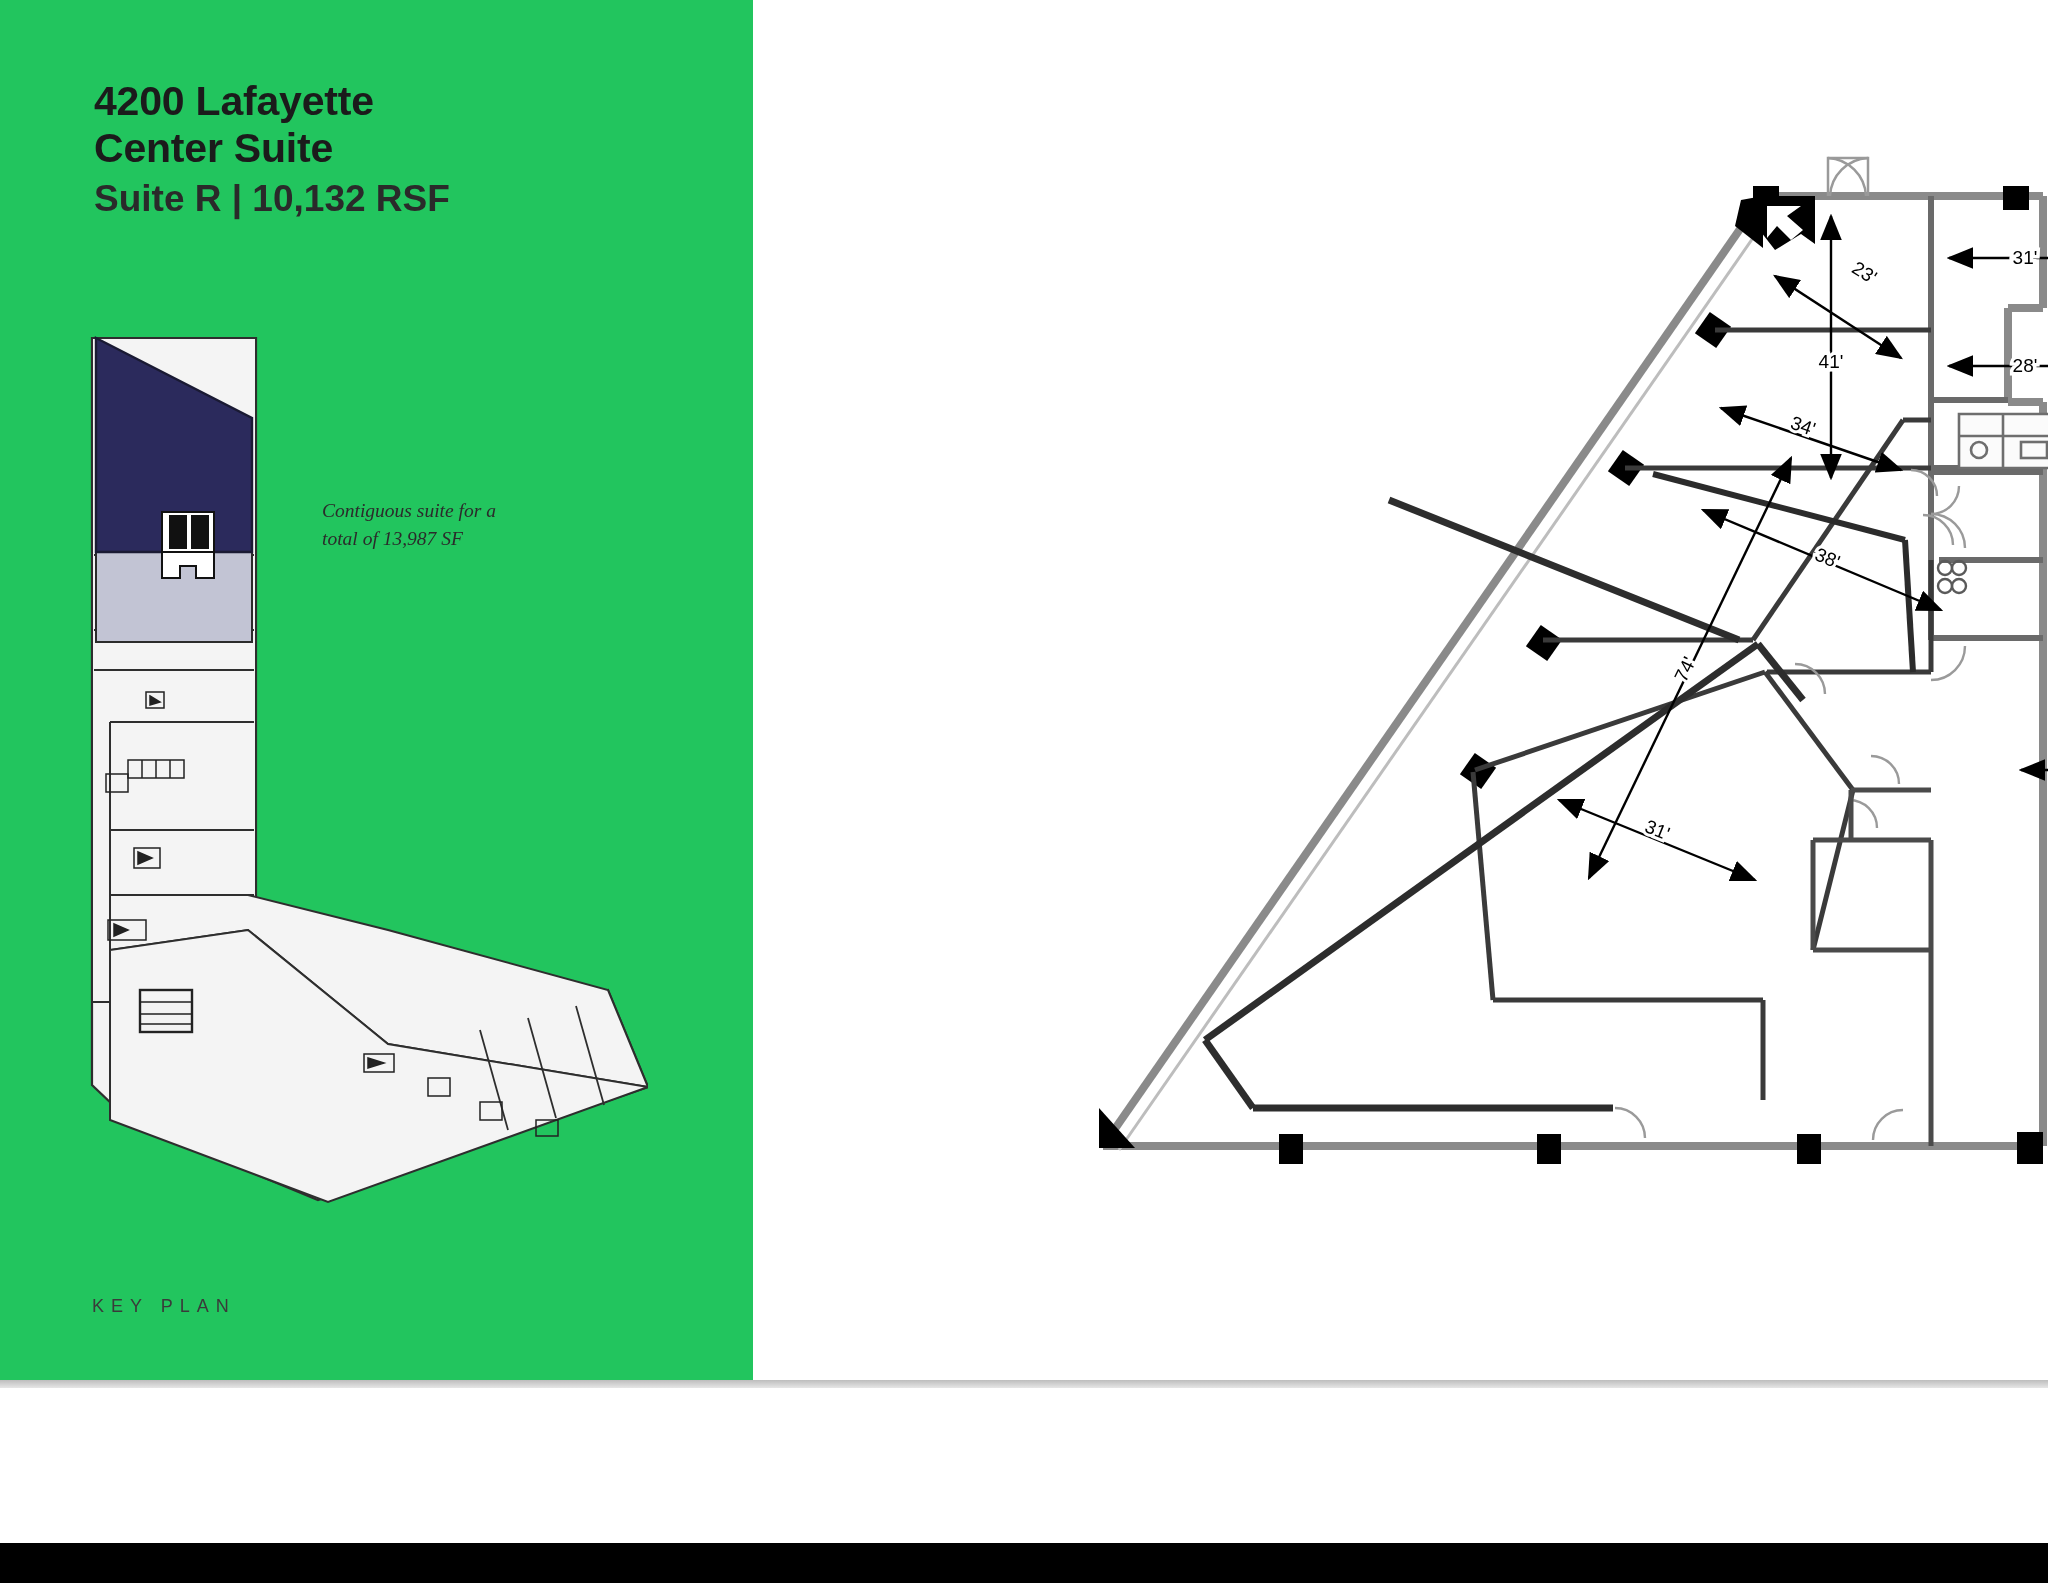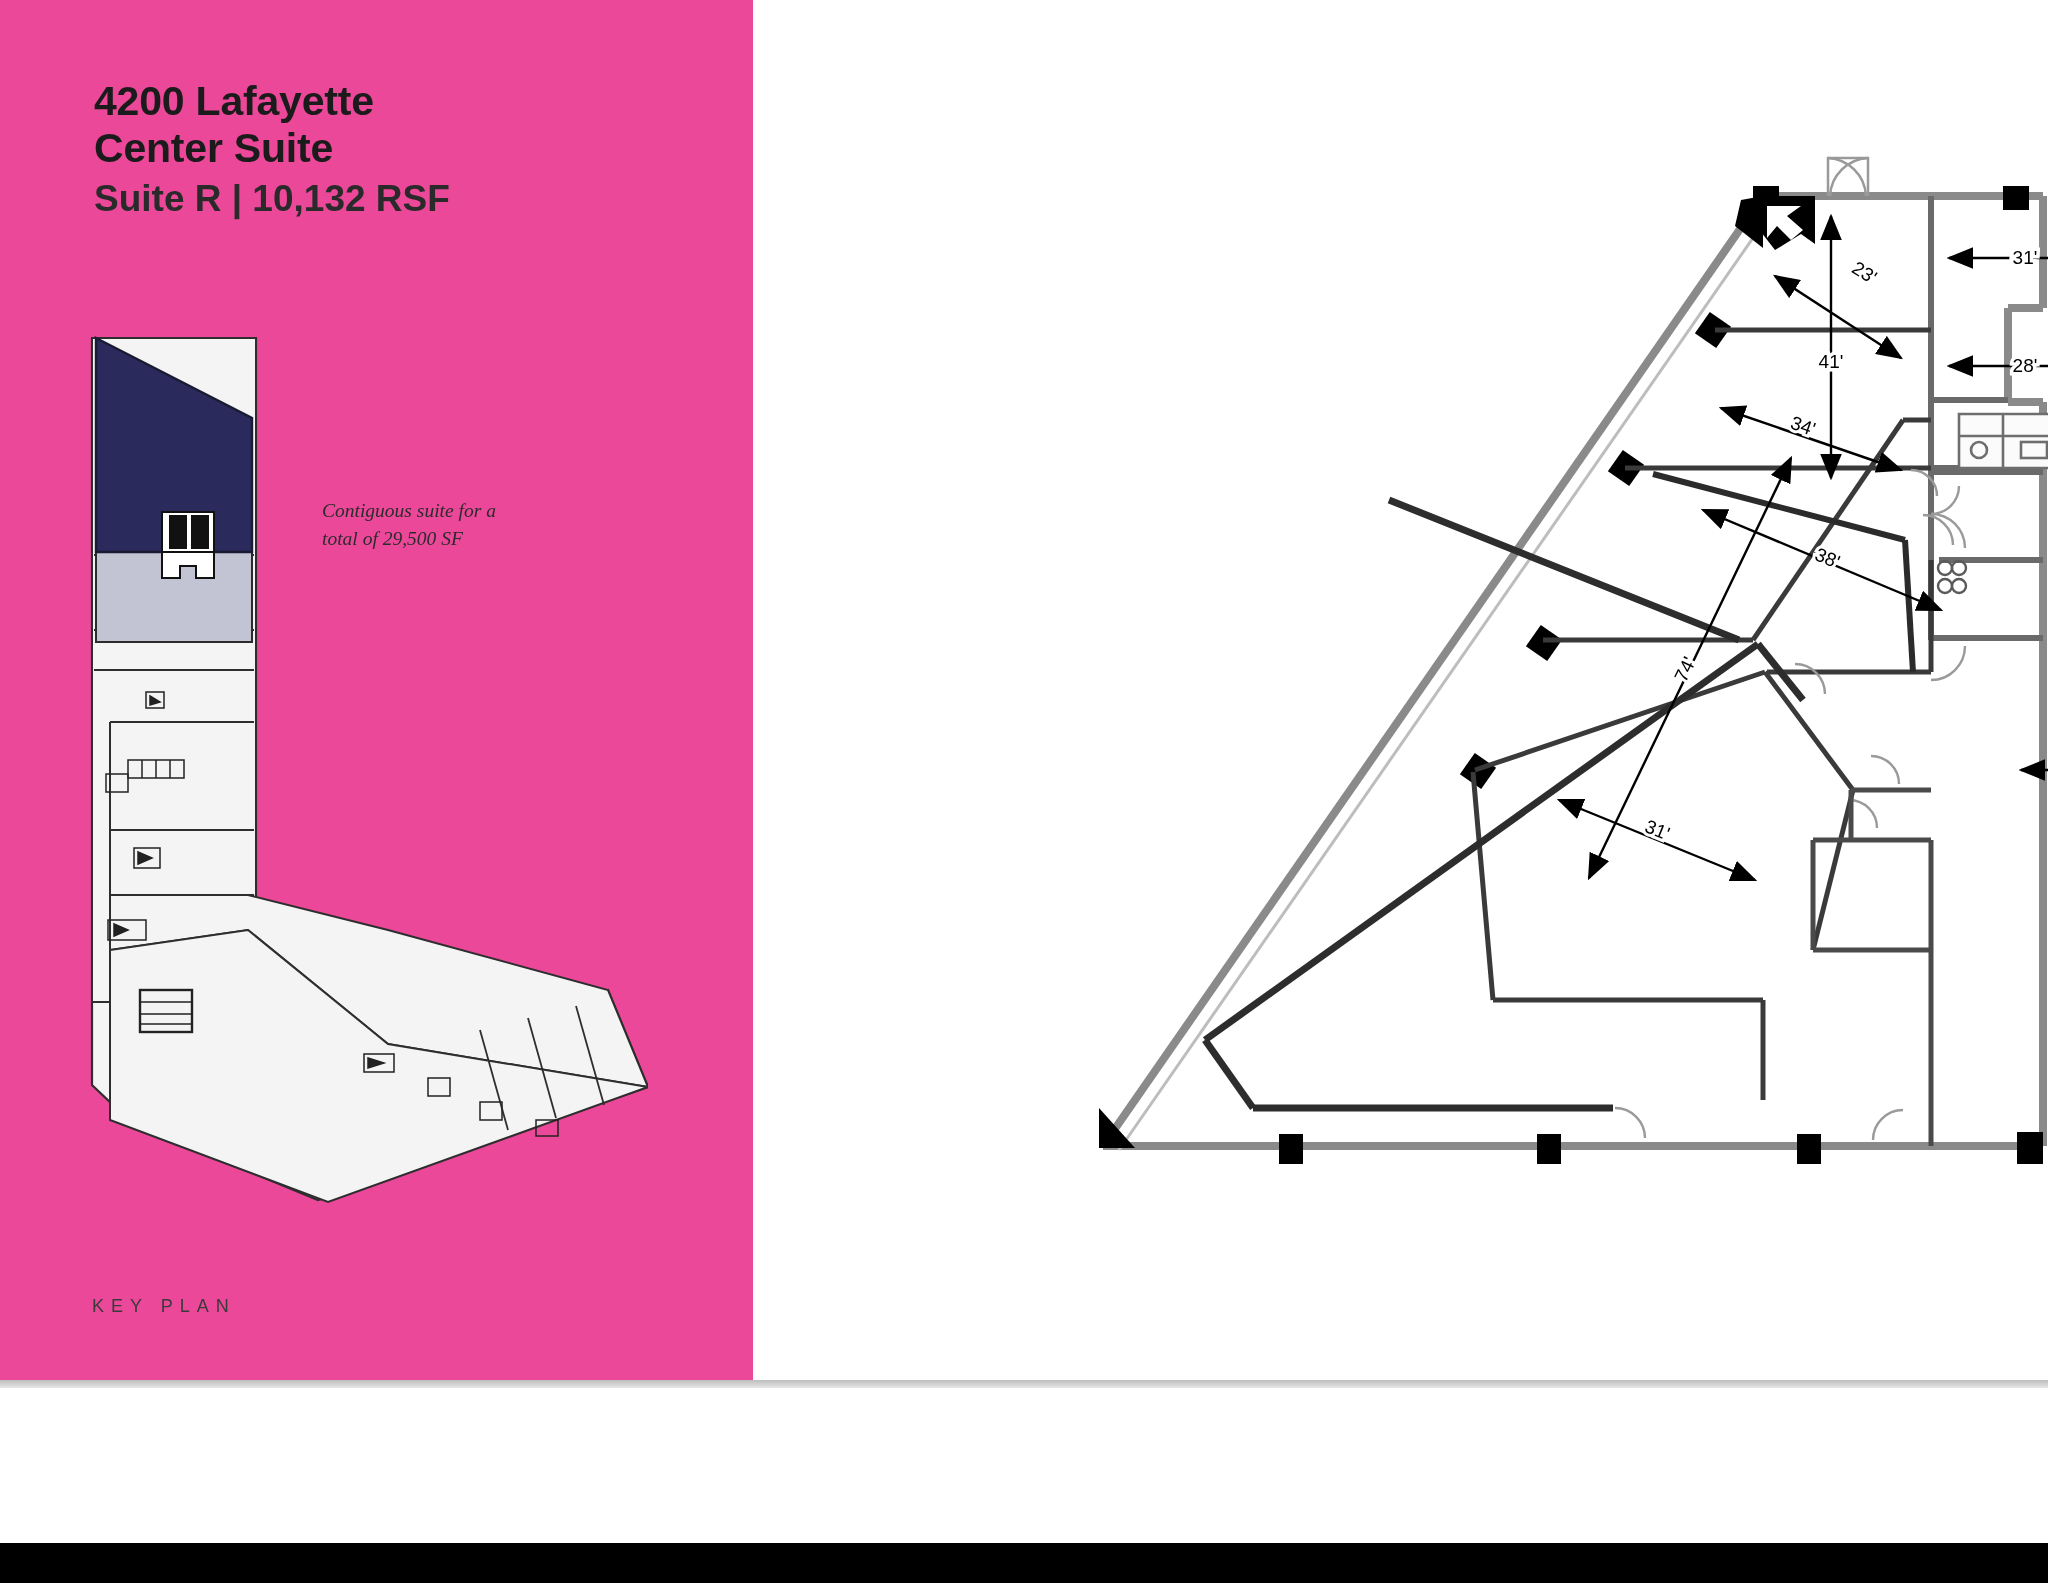--- a/index.html
+++ b/index.html
@@ -8,21 +8,21 @@
     background:#ffffff;
     font-family:"Liberation Sans", sans-serif;
     overflow:hidden;
     position:relative;
   }
   .page{position:absolute;inset:0;background:#ffffff;}
 
   
   .sidebar{
     position:absolute;left:0;top:0;width:753px;height:1380px;
-    background:#ec4899;
+    background:#22c55e;
   }
   .title-block{position:absolute;left:94px;top:78px;width:620px;}
   .title-line{
     font-size:41px;font-weight:bold;color:#1b1b1b;
     line-height:1.14;letter-spacing:-0.2px;
     font-family:"Liberation Sans", sans-serif;
   }
   .subtitle-line{
     font-size:37px;font-weight:bold;color:#2a2a2a;
     line-height:1.3;margin-top:4px;
@@ -145,21 +145,21 @@
           <path d="M280,728 L296,733 L280,738 Z" fill="#222"></path>
           <path d="M340,748 L362,748 L362,766 L340,766 Z"></path>
           <path d="M392,772 L414,772 L414,790 L392,790 Z"></path>
           <path d="M448,790 L470,790 L470,806 L448,806 Z"></path>
         </g>
       </svg>
     </div>
 
     <div class="contig-note">
       <div>Contiguous suite for a</div>
-      <div>total of 29,500 SF</div>
+      <div>total of 13,987 SF</div>
     </div>
 
     <div class="keyplan-label">KEY PLAN</div>
   </div>
 
   <div class="plan-panel">
     <svg class="plan-svg" viewBox="0 0 1295 1380" xmlns="http://www.w3.org/2000/svg">
 
       <defs>
         <marker id="ah" markerWidth="11" markerHeight="9" refX="10" refY="4.5" orient="auto">

